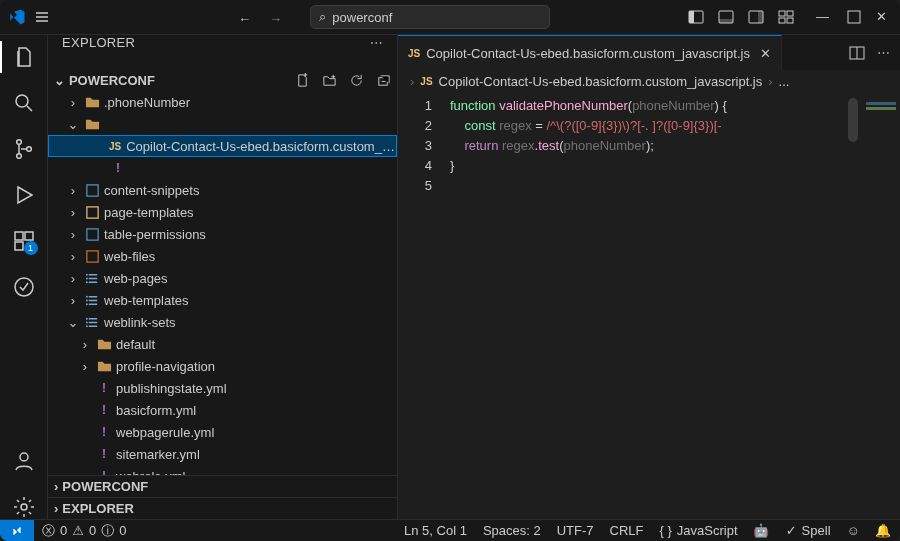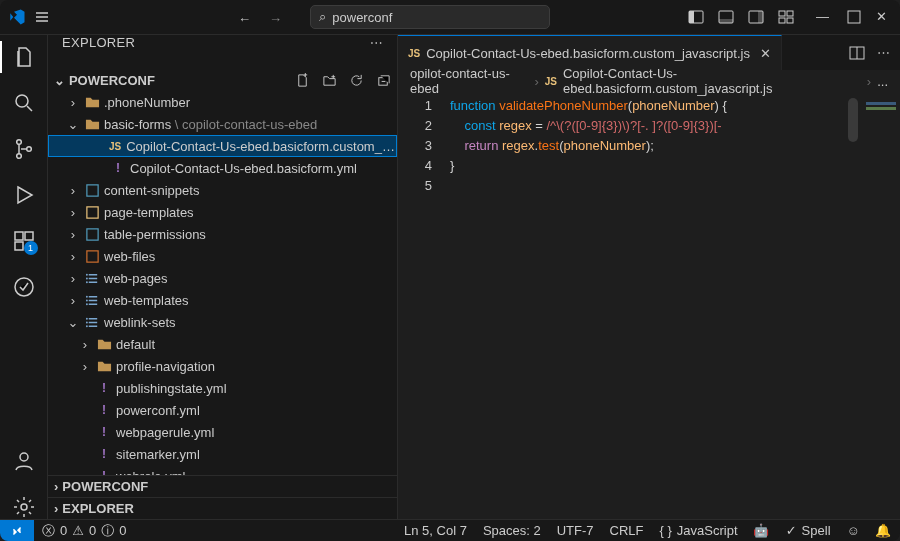--- a/index.html
+++ b/index.html
@@ -36,21 +36,21 @@
 .editor{flex:1;display:flex;flex-direction:column;background:#1e1e1e;overflow:hidden}
 .tabs{height:35px;background:#181818;display:flex;align-items:stretch}
 .tab{display:flex;align-items:center;padding:0 10px;gap:6px;background:#1e1e1e;border-right:1px solid #252526;font-size:13px;color:#fff;border-top:1px solid #0078d4}
 .tab .close{color:#c5c5c5;margin-left:4px}
 .tab-actions{margin-left:auto;display:flex;align-items:center;gap:12px;padding:0 10px;color:#c5c5c5}
 .crumbs{height:22px;display:flex;align-items:center;padding:0 12px;gap:6px;font-size:12px;color:#a0a0a0}
 .crumbs .sep{color:#666}
 .code{flex:1;display:flex;font-family:Consolas,monospace;font-size:14px;padding-top:4px;position:relative}
 .gutter{width:52px;text-align:right;color:#6e7681;padding-right:18px;line-height:20px}
 .lines{flex:1;line-height:20px;white-space:pre}
-.k{color:#0ea5e9}.fn{color:#f97316}.s{color:#d16969}.v{color:#fdba74}.p{color:#d4d4d4}.cm{color:#c586c0}
+.k{color:#86efac}.fn{color:#f9a8d4}.s{color:#d16969}.v{color:#737373}.p{color:#d4d4d4}.cm{color:#c586c0}
 .minimap{width:40px;background:#1e1e1e;position:relative}
 .minimap .mm{position:absolute;top:6px;right:4px;width:30px;height:14px;background:linear-gradient(#3a5a7a,#3a5a7a 3px,transparent 3px,transparent 5px,#5a7a4a 5px,#5a7a4a 8px,transparent 8px)}
 .editor-scroll{position:absolute;right:42px;top:6px;width:10px;height:44px;background:#3a3a3a;border-radius:5px}
 .status{height:22px;background:#181818;display:flex;align-items:center;font-size:12px;border-top:1px solid #2b2b2b}
 .status .remote{background:#0078d4;width:34px;height:100%;display:flex;align-items:center;justify-content:center;color:#fff}
 .status .grp{display:flex;align-items:center;gap:5px;padding:0 8px;color:#cccccc}
 .status .right{margin-left:auto;display:flex}
 svg{display:block}
 .dim{color:#888}
 </style>
@@ -215,35 +215,33 @@
           </span>
           <span class="lbl">.phoneNumber</span>
         </div>
         <div class="row ind1">
           <span class="tw">⌄</span>
           <span class="ic">
             <svg viewBox="0 0 16 16" width="15" height="15">
               <path fill="#c09553" d="M1 3h5l2 2h7v8H1z"></path>
             </svg>
           </span>
-          <span class="lbl">basic-forms<span class="dim"> \ copilot-contact-us-ebed</span></span>
         </div>
         <div class="row ind3 active">
           <span class="tw"></span>
           <span class="ic">
             <span style="color:#e8c17a;font-weight:700;font-size:10px">JS</span>
           </span>
           <span class="lbl">Copilot-Contact-Us-ebed.basicform.custom_javascri...</span>
         </div>
         <div class="row ind3">
           <span class="tw"></span>
           <span class="ic">
             <span style="color:#a074c4;font-weight:700;font-size:12px">!</span>
           </span>
-          <span class="lbl">Copilot-Contact-Us-ebed.basicform.yml</span>
         </div>
         <div class="row ind1">
           <span class="tw">›</span>
           <span class="ic">
             <svg viewBox="0 0 16 16" width="15" height="15">
               <rect x="2" y="2" width="12" height="12" fill="none" stroke="#519aba" stroke-width="1.3"></rect>
             </svg>
           </span>
           <span class="lbl">content-snippets</span>
         </div>
@@ -333,21 +331,21 @@
           <span class="ic">
             <span style="color:#a074c4;font-weight:700;font-size:12px">!</span>
           </span>
           <span class="lbl">publishingstate.yml</span>
         </div>
         <div class="row ind2">
           <span class="tw"></span>
           <span class="ic">
             <span style="color:#a074c4;font-weight:700;font-size:12px">!</span>
           </span>
-          <span class="lbl">powerconf.yml</span>
+          <span class="lbl">basicform.yml</span>
         </div>
         <div class="row ind2">
           <span class="tw"></span>
           <span class="ic">
             <span style="color:#a074c4;font-weight:700;font-size:12px">!</span>
           </span>
           <span class="lbl">webpagerule.yml</span>
         </div>
         <div class="row ind2">
           <span class="tw"></span>
@@ -385,21 +383,20 @@
         <span>
             <svg viewBox="0 0 16 16" width="16" height="16">
               <rect x="1" y="2" width="14" height="12" fill="none" stroke="#ccc"></rect>
               <path stroke="#ccc" d="M8 2v12"></path>
             </svg>
           </span>
         <span>⋯</span>
       </div>
     </div>
     <div class="crumbs">
-      <span>opilot-contact-us-ebed</span>
       <span class="sep">›</span>
       <span style="color:#e8c17a;font-weight:700;font-size:10px">JS</span>
       <span>Copilot-Contact-Us-ebed.basicform.custom_javascript.js</span>
       <span class="sep">›</span>
       <span>...</span>
     </div>
     <div class="code">
       <div class="gutter" id="gutter">
           <div>1</div>
           <div>2</div>
@@ -425,21 +422,21 @@
   <div class="grp">
     <span>ⓧ</span>
       <span>0</span>
     <span>⚠</span>
       <span>0</span>
     <span>ⓘ</span>
       <span>0</span>
   </div>
   <div class="right">
     <div class="grp">
-        <span>Ln 5, Col 7</span>
+        <span>Ln 5, Col 1</span>
       </div>
     <div class="grp">
         <span>Spaces: 2</span>
       </div>
     <div class="grp">
         <span>UTF-7</span>
       </div>
     <div class="grp">
         <span>CRLF</span>
       </div>

